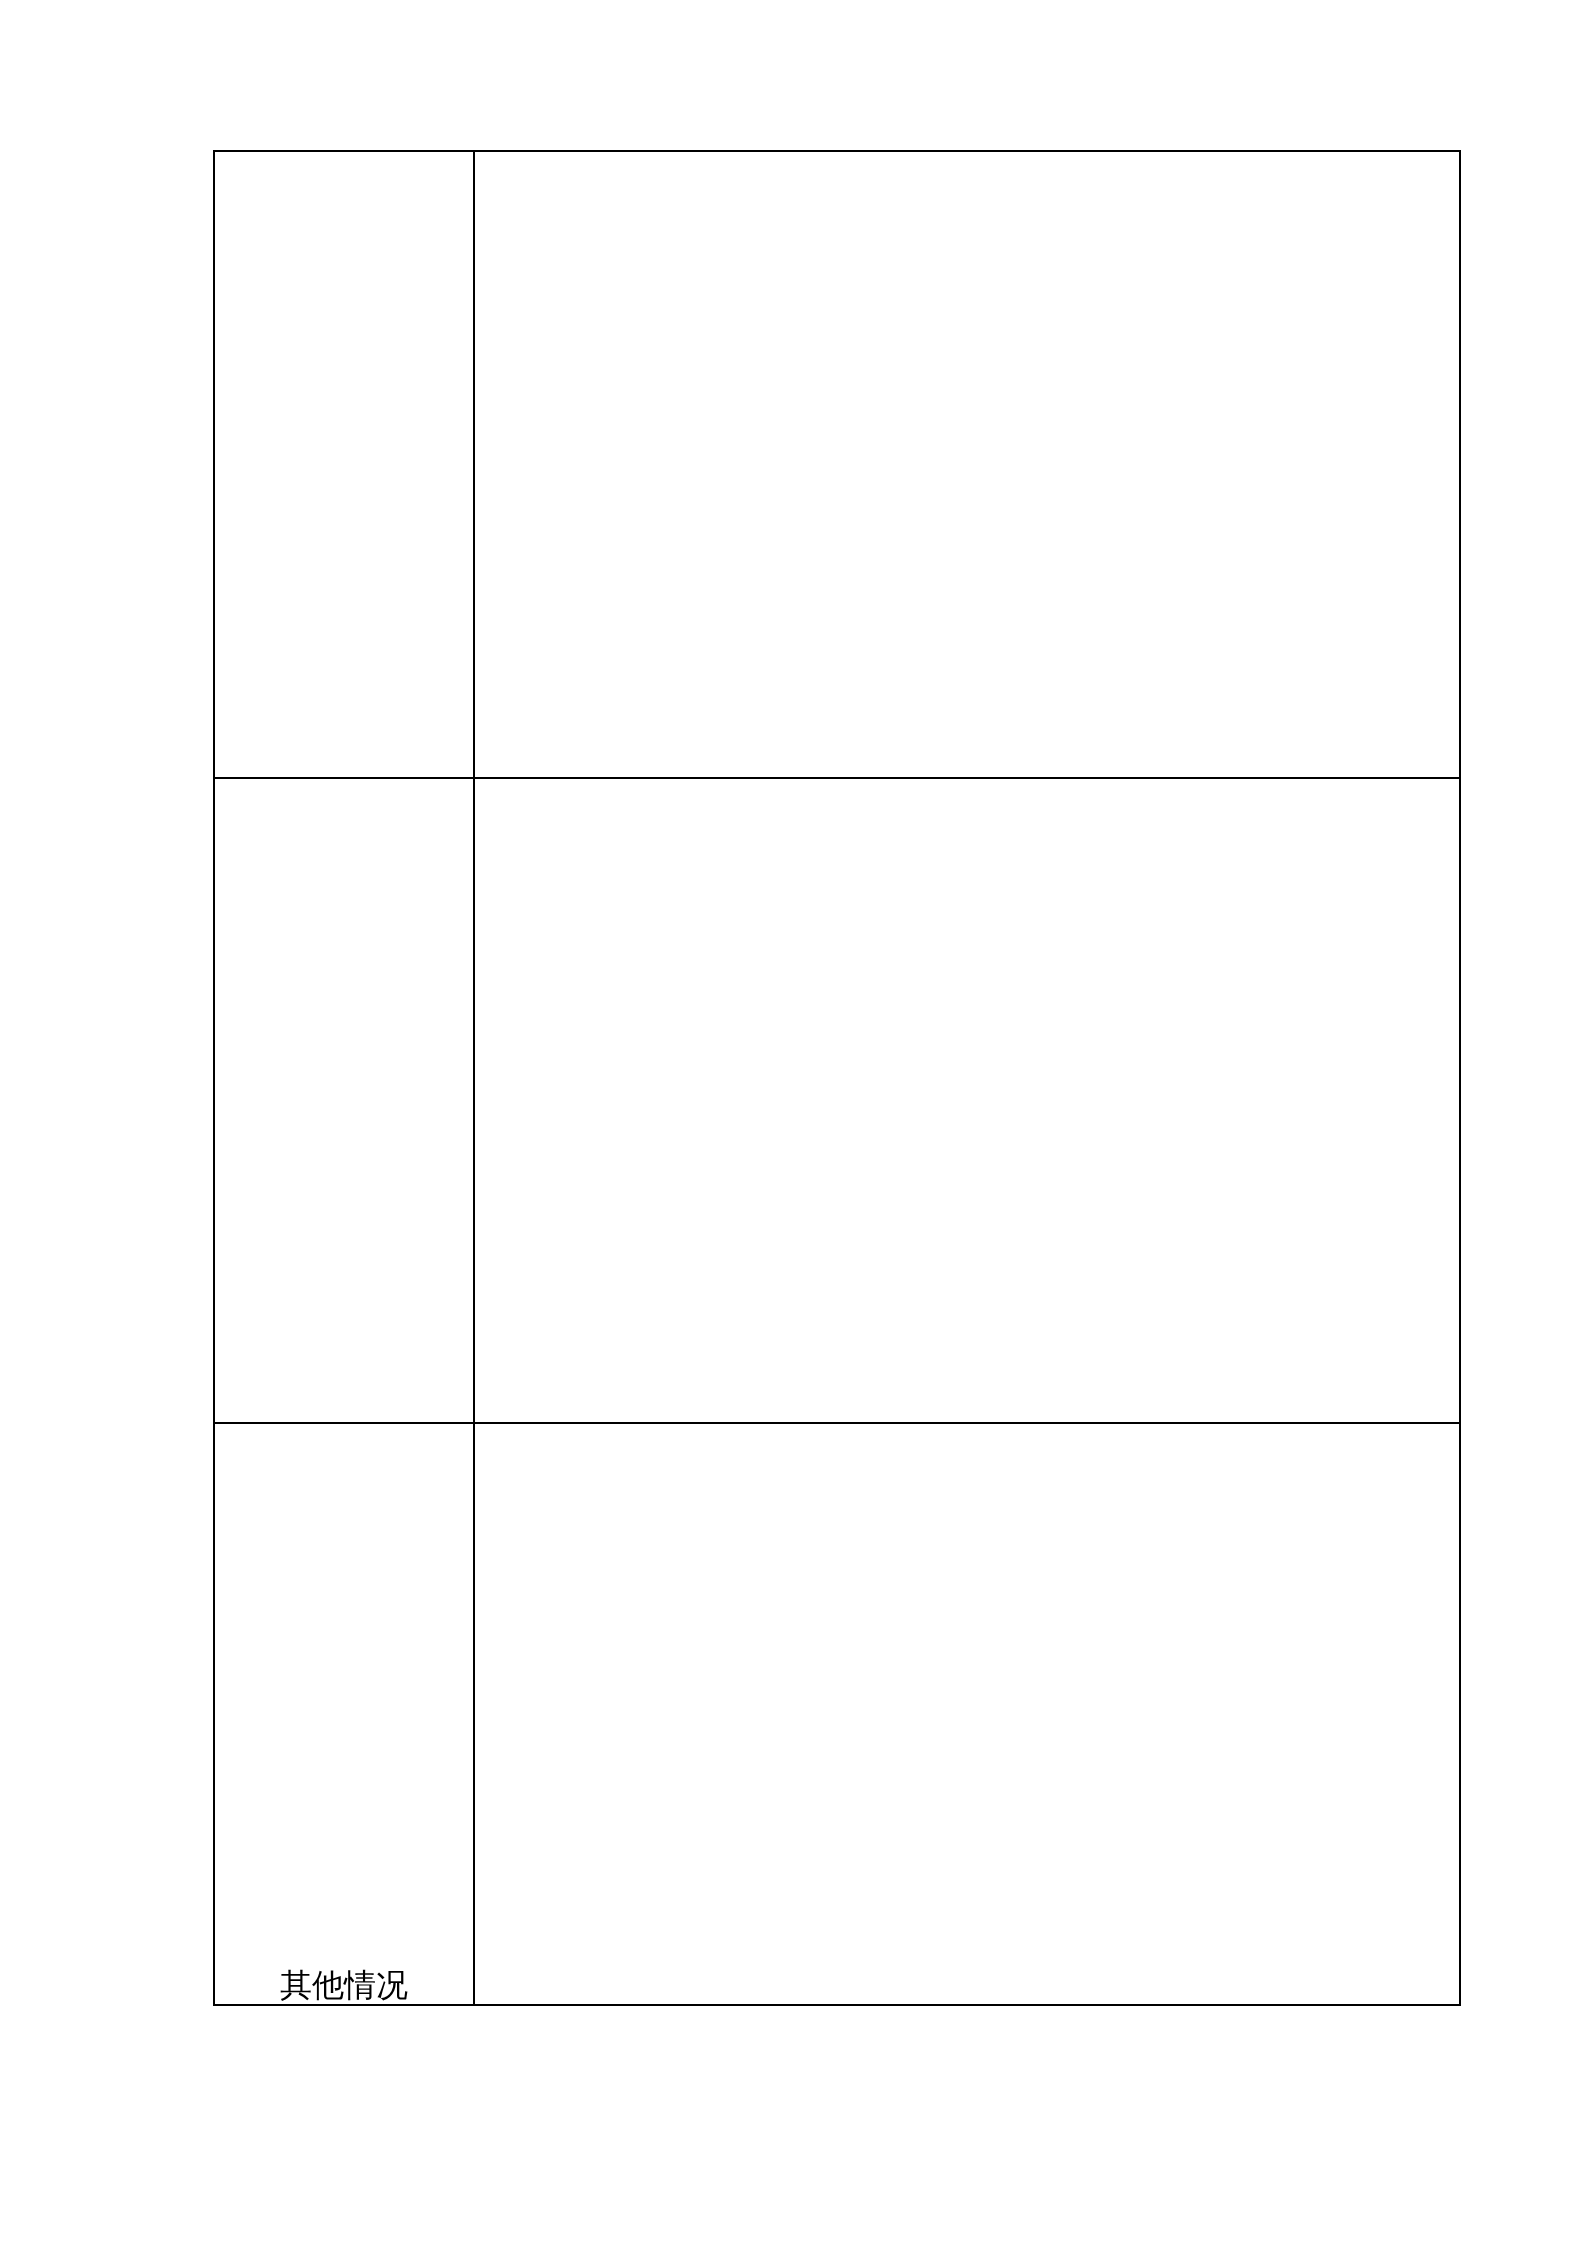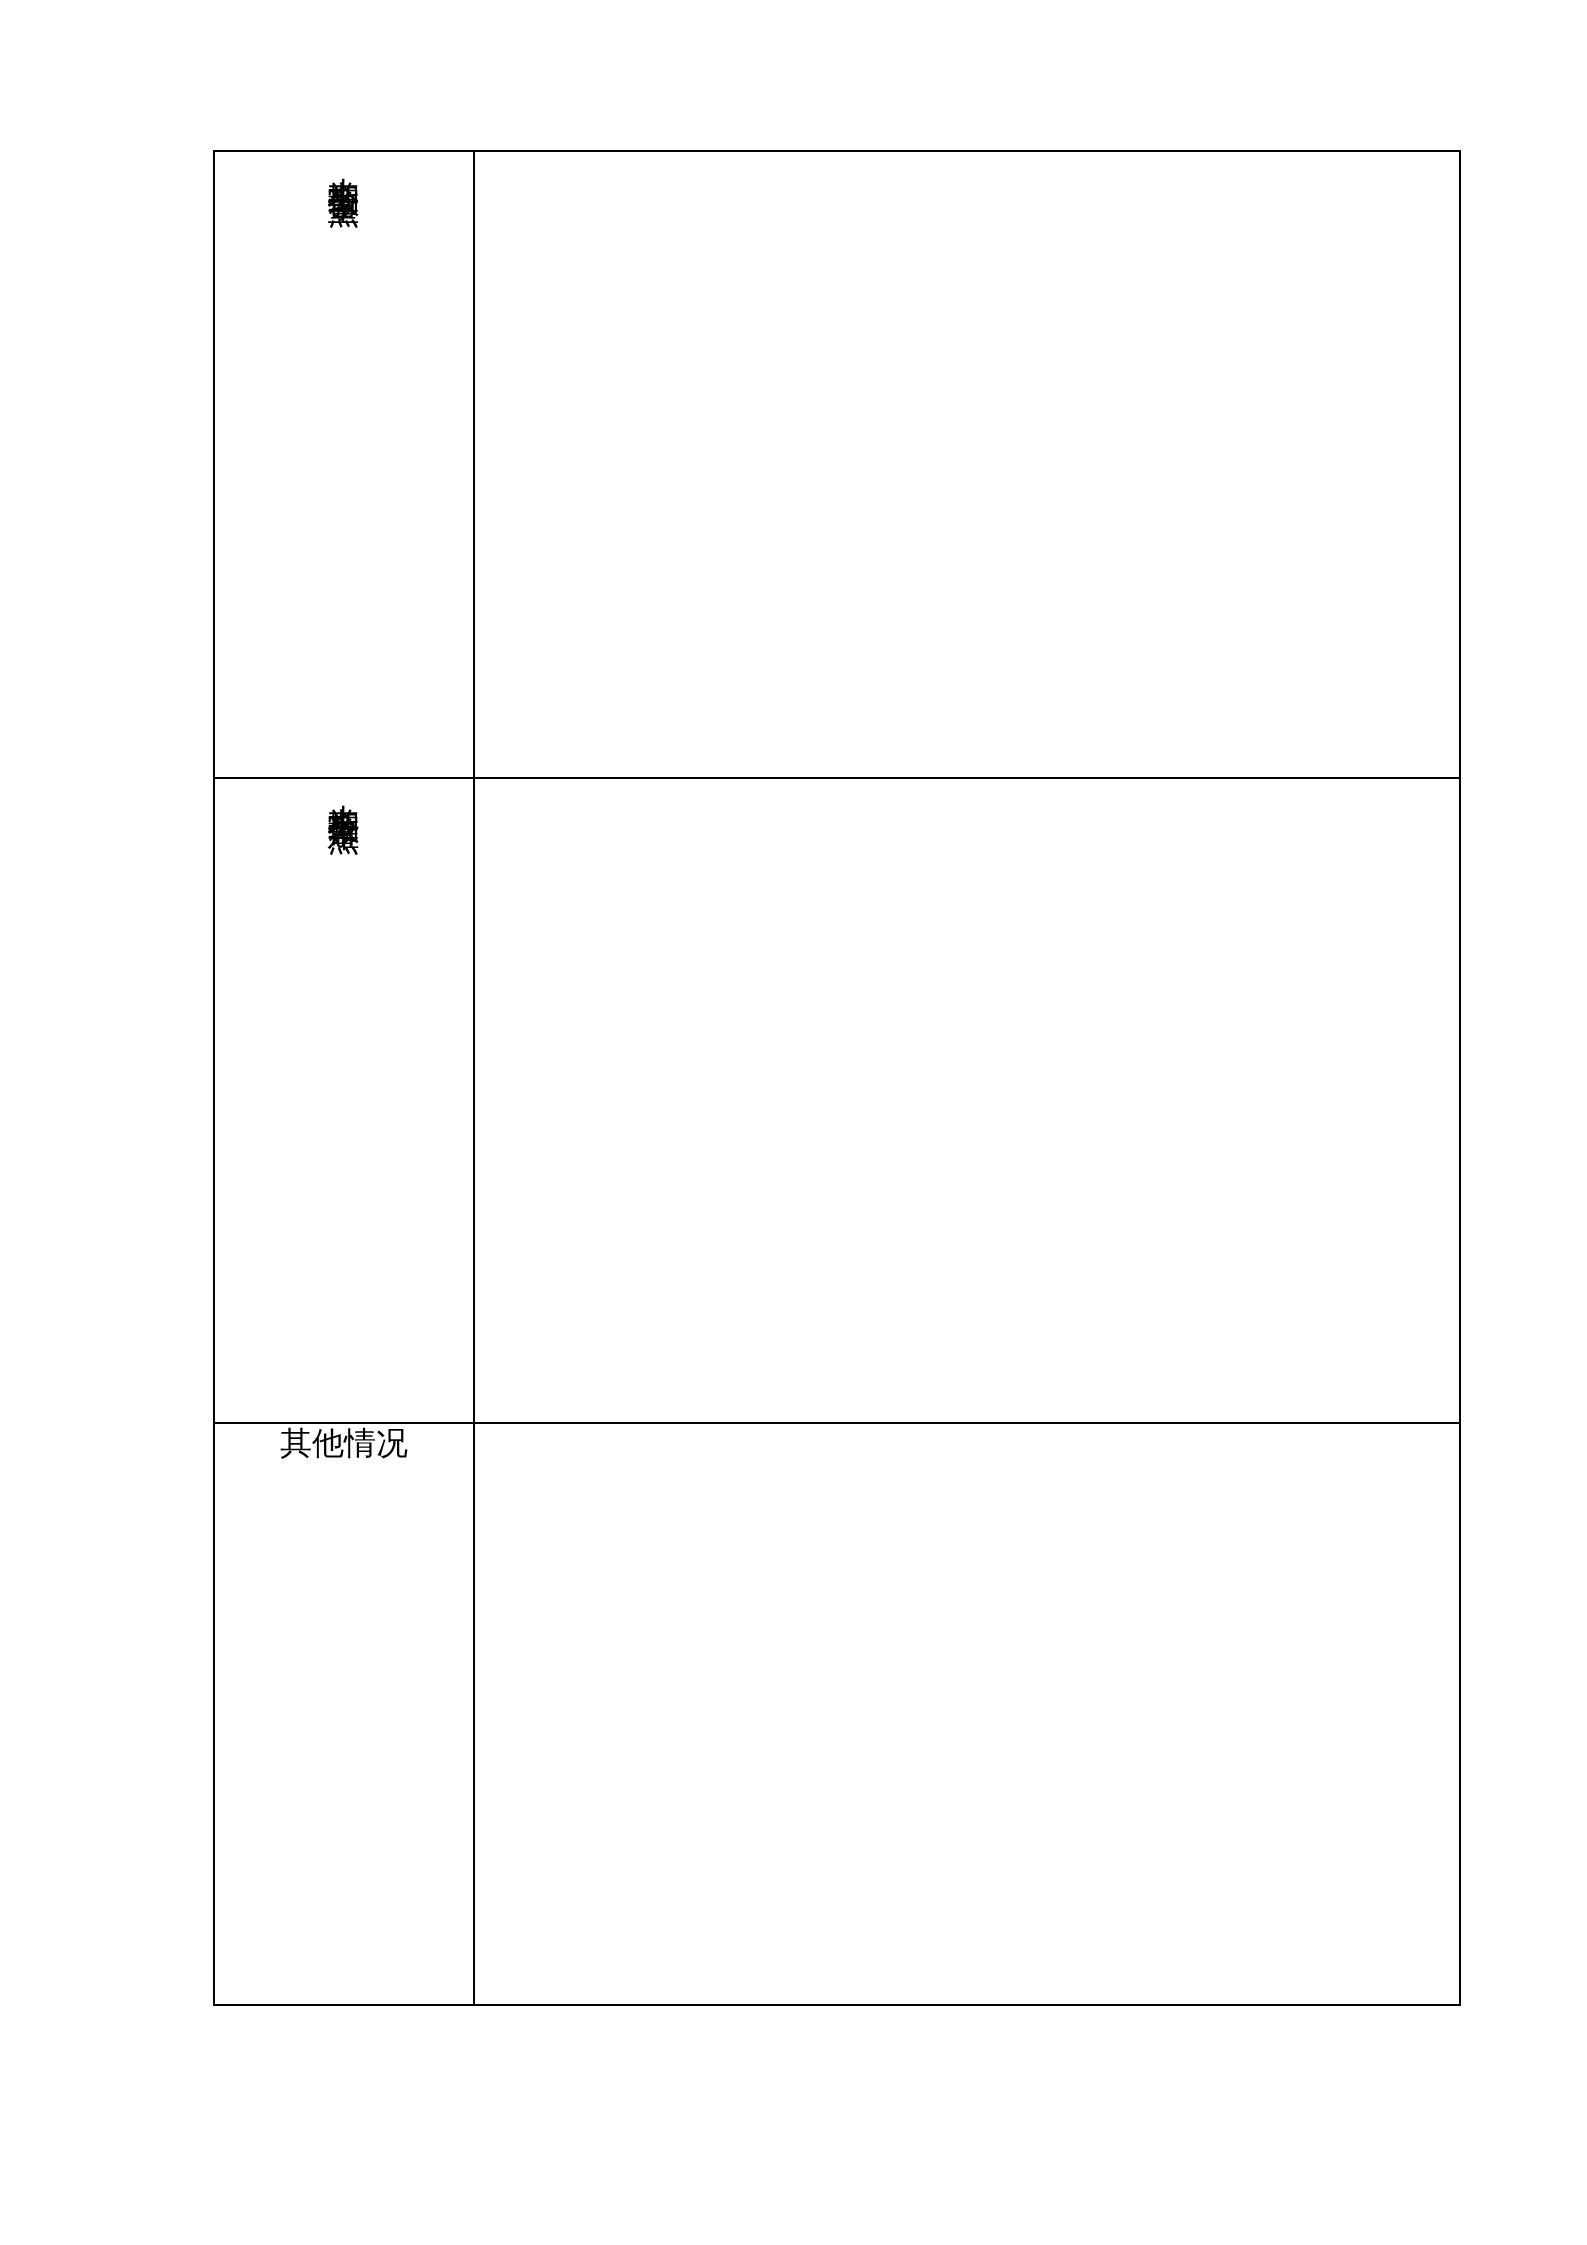--- a/index.html
+++ b/index.html
@@ -32,21 +32,21 @@
     grid-template-columns: 260px 1fr;
     grid-template-rows: 627px 645px 1fr;
   }
   .cell {
     box-sizing: border-box;
     background: #ffffff;
   }
   .label-cell {
     border-right: 2px solid #000000;
     display: flex;
-    align-items: flex-start;
+    align-items: flex-end;
     justify-content: center;
     text-align: center;
   }
   .row-divider {
     border-bottom: 2px solid #000000;
   }
   .v-label {
     writing-mode: vertical-rl;
     text-orientation: upright;
     font-size: 32px;

